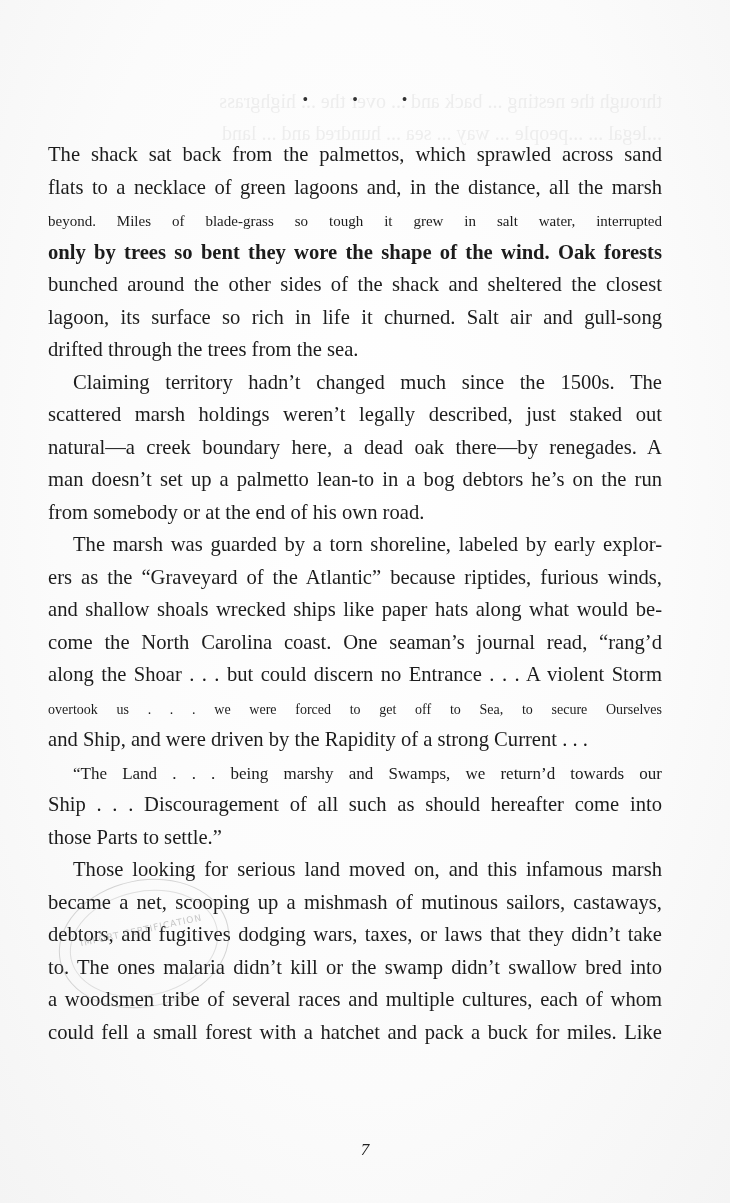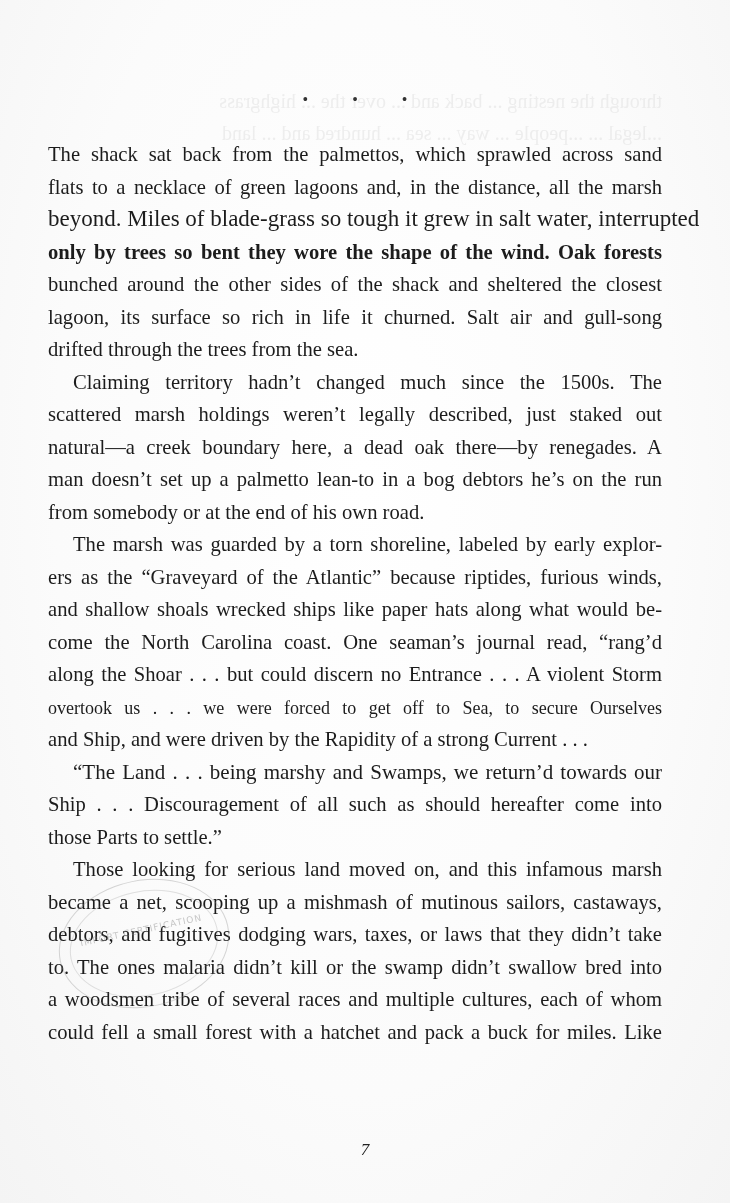--- a/index.html
+++ b/index.html
@@ -114,38 +114,38 @@
 <div class="page">
 
   <div class="bleed l1">through the nesting ... back and ... over the ... highgrass</div>
   <div class="bleed l2">...legal ... ...people ... way ... sea ... hundred and ... land</div>
 
   <div class="section-break">• • •</div>
 
   <div class="text-block" id="text-block">
       <span class="line"><span style="white-space: nowrap; font-size: 20.6px; word-spacing: 0px;">The shack sat back from the palmettos, which sprawled across sand</span></span>
       <span class="line"><span style="white-space: nowrap; font-size: 20.6px; word-spacing: 0px;">flats to a necklace of green lagoons and, in the distance, all the marsh</span></span>
-      <span class="line"><span style="white-space: nowrap; font-size: 23px; word-spacing: 0px;">beyond. Miles of blade-grass so tough it grew in salt water, interrupted</span></span>
+      <span class="line"><span style="white-space: nowrap; font-size: 15px; word-spacing: 0px;">beyond. Miles of blade-grass so tough it grew in salt water, interrupted</span></span>
       <span class="line"><span style="white-space: nowrap; font-size: 20.6px; word-spacing: 0px; font-weight: bold;">only by trees so bent they wore the shape of the wind. Oak forests</span></span>
       <span class="line"><span style="white-space: nowrap; font-size: 20.6px; word-spacing: 0px;">bunched around the other sides of the shack and sheltered the closest</span></span>
       <span class="line"><span style="white-space: nowrap; font-size: 20.6px; word-spacing: 0px;">lagoon, its surface so rich in life it churned. Salt air and gull-song</span></span>
       <span class="line last">drifted through the trees from the sea.</span>
       <span class="line indent"><span style="white-space: nowrap; font-size: 20.6px; word-spacing: 0px;">Claiming territory hadn’t changed much since the 1500s. The</span></span>
       <span class="line"><span style="white-space: nowrap; font-size: 20.6px; word-spacing: 0px;">scattered marsh holdings weren’t legally described, just staked out</span></span>
       <span class="line"><span style="white-space: nowrap; font-size: 20.6px; word-spacing: 0px;">natural—a creek boundary here, a dead oak there—by renegades. A</span></span>
       <span class="line"><span style="white-space: nowrap; font-size: 20.6px; word-spacing: 0px;">man doesn’t set up a palmetto lean-to in a bog debtors he’s on the run</span></span>
       <span class="line last">from somebody or at the end of his own road.</span>
       <span class="line indent"><span style="white-space: nowrap; font-size: 20.6px; word-spacing: 0px;">The marsh was guarded by a torn shoreline, labeled by early explor-</span></span>
       <span class="line"><span style="white-space: nowrap; font-size: 20.6px; word-spacing: 0px;">ers as the “Graveyard of the Atlantic” because riptides, furious winds,</span></span>
       <span class="line"><span style="white-space: nowrap; font-size: 20.6px; word-spacing: 0px;">and shallow shoals wrecked ships like paper hats along what would be-</span></span>
       <span class="line"><span style="white-space: nowrap; font-size: 20.6px; word-spacing: 0px;">come the North Carolina coast. One seaman’s journal read, “rang’d</span></span>
       <span class="line"><span style="white-space: nowrap; font-size: 20.6px; word-spacing: 0px;">along the Shoar . . . but could discern no Entrance . . . A violent Storm</span></span>
-      <span class="line"><span style="white-space: nowrap; font-size: 18px; word-spacing: 0px;">overtook us . . . we were forced to get off to Sea, to secure Ourselves</span></span>
+      <span class="line"><span style="white-space: nowrap; font-size: 14px; word-spacing: 0px;">overtook us . . . we were forced to get off to Sea, to secure Ourselves</span></span>
       <span class="line last">and Ship, and were driven by the Rapidity of a strong Current . . .</span>
-      <span class="line indent"><span style="white-space: nowrap; font-size: 21px; word-spacing: 0px; margin-top: 48px;">“The Land . . . being marshy and Swamps, we return’d towards our</span></span>
+      <span class="line indent"><span style="white-space: nowrap; font-size: 17px; word-spacing: 0px; margin-top: 48px;">“The Land . . . being marshy and Swamps, we return’d towards our</span></span>
       <span class="line"><span style="white-space: nowrap; font-size: 20.6px; word-spacing: 0px;">Ship . . . Discouragement of all such as should hereafter come into</span></span>
       <span class="line last">those Parts to settle.”</span>
       <span class="line indent"><span style="white-space: nowrap; font-size: 20.6px; word-spacing: 0px;">Those looking for serious land moved on, and this infamous marsh</span></span>
       <span class="line"><span style="white-space: nowrap; font-size: 20.6px; word-spacing: 0px;">became a net, scooping up a mishmash of mutinous sailors, castaways,</span></span>
       <span class="line"><span style="white-space: nowrap; font-size: 20.6px; word-spacing: 0px;">debtors, and fugitives dodging wars, taxes, or laws that they didn’t take</span></span>
       <span class="line"><span style="white-space: nowrap; font-size: 20.6px; word-spacing: 0px;">to. The ones malaria didn’t kill or the swamp didn’t swallow bred into</span></span>
       <span class="line"><span style="white-space: nowrap; font-size: 20.6px; word-spacing: 0px;">a woodsmen tribe of several races and multiple cultures, each of whom</span></span>
       <span class="line"><span style="white-space: nowrap; font-size: 20.6px; word-spacing: 0px;">could fell a small forest with a hatchet and pack a buck for miles. Like</span></span>
     </div>
 

